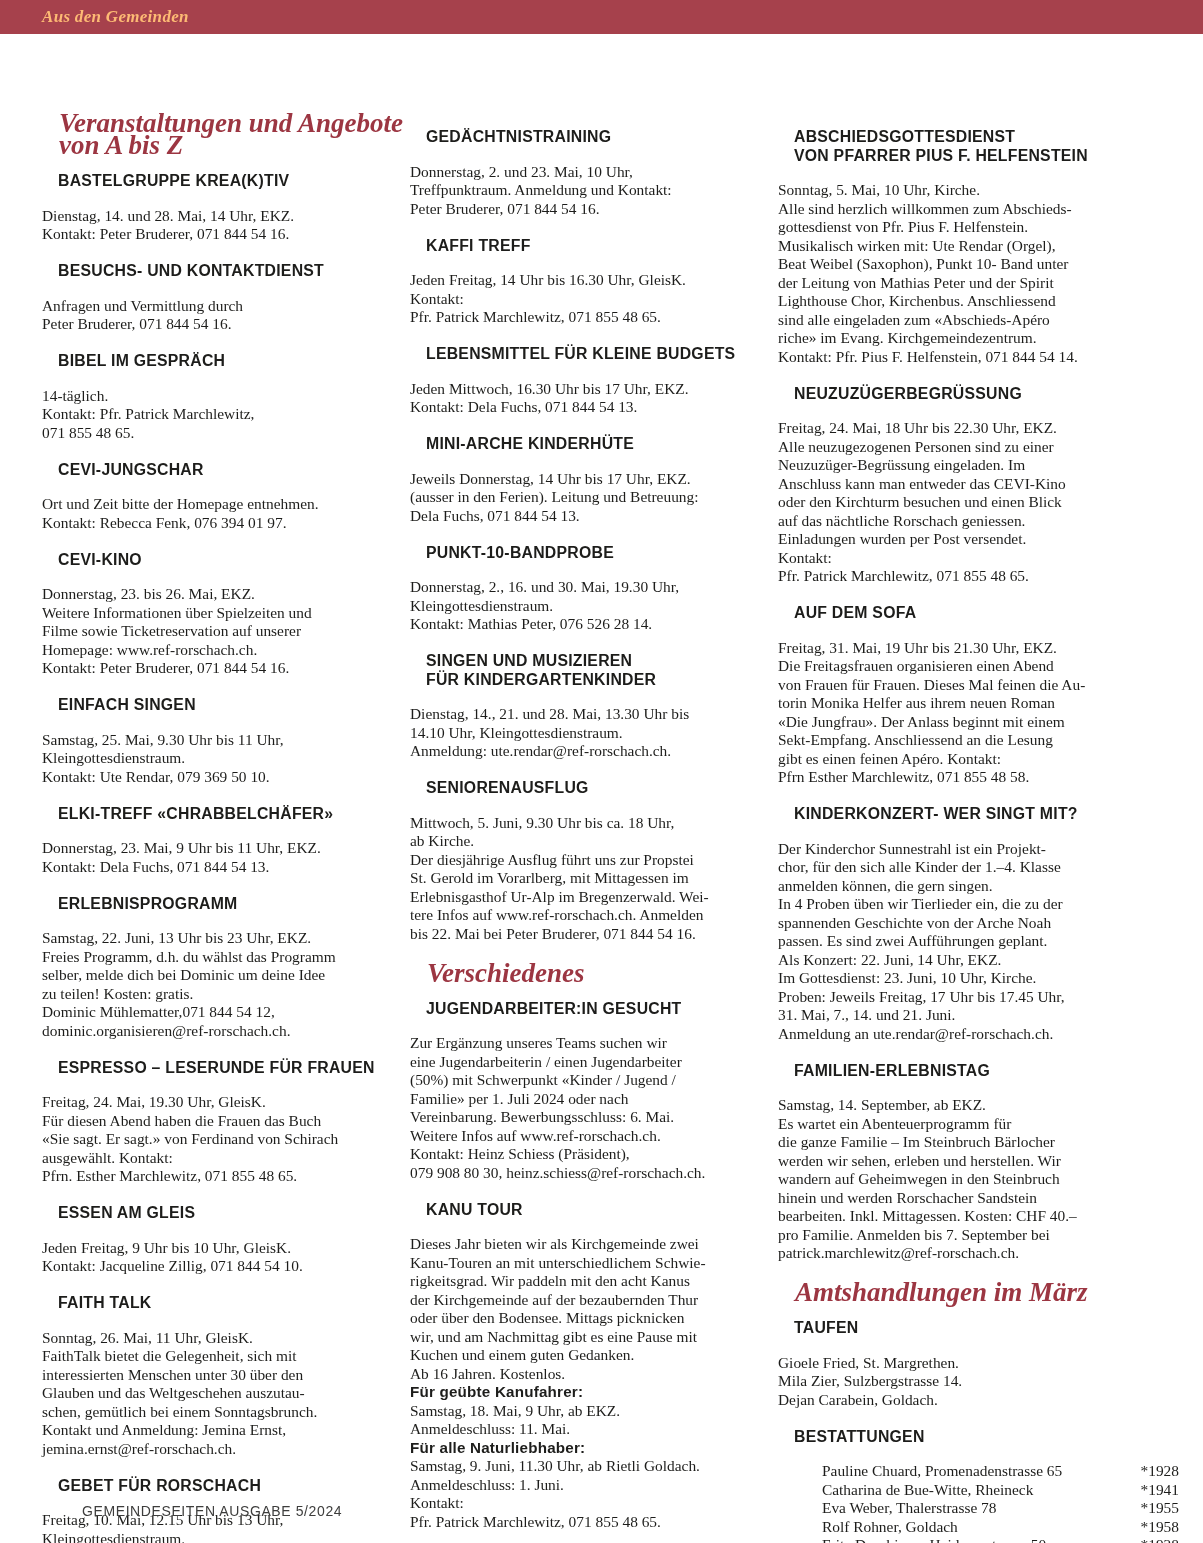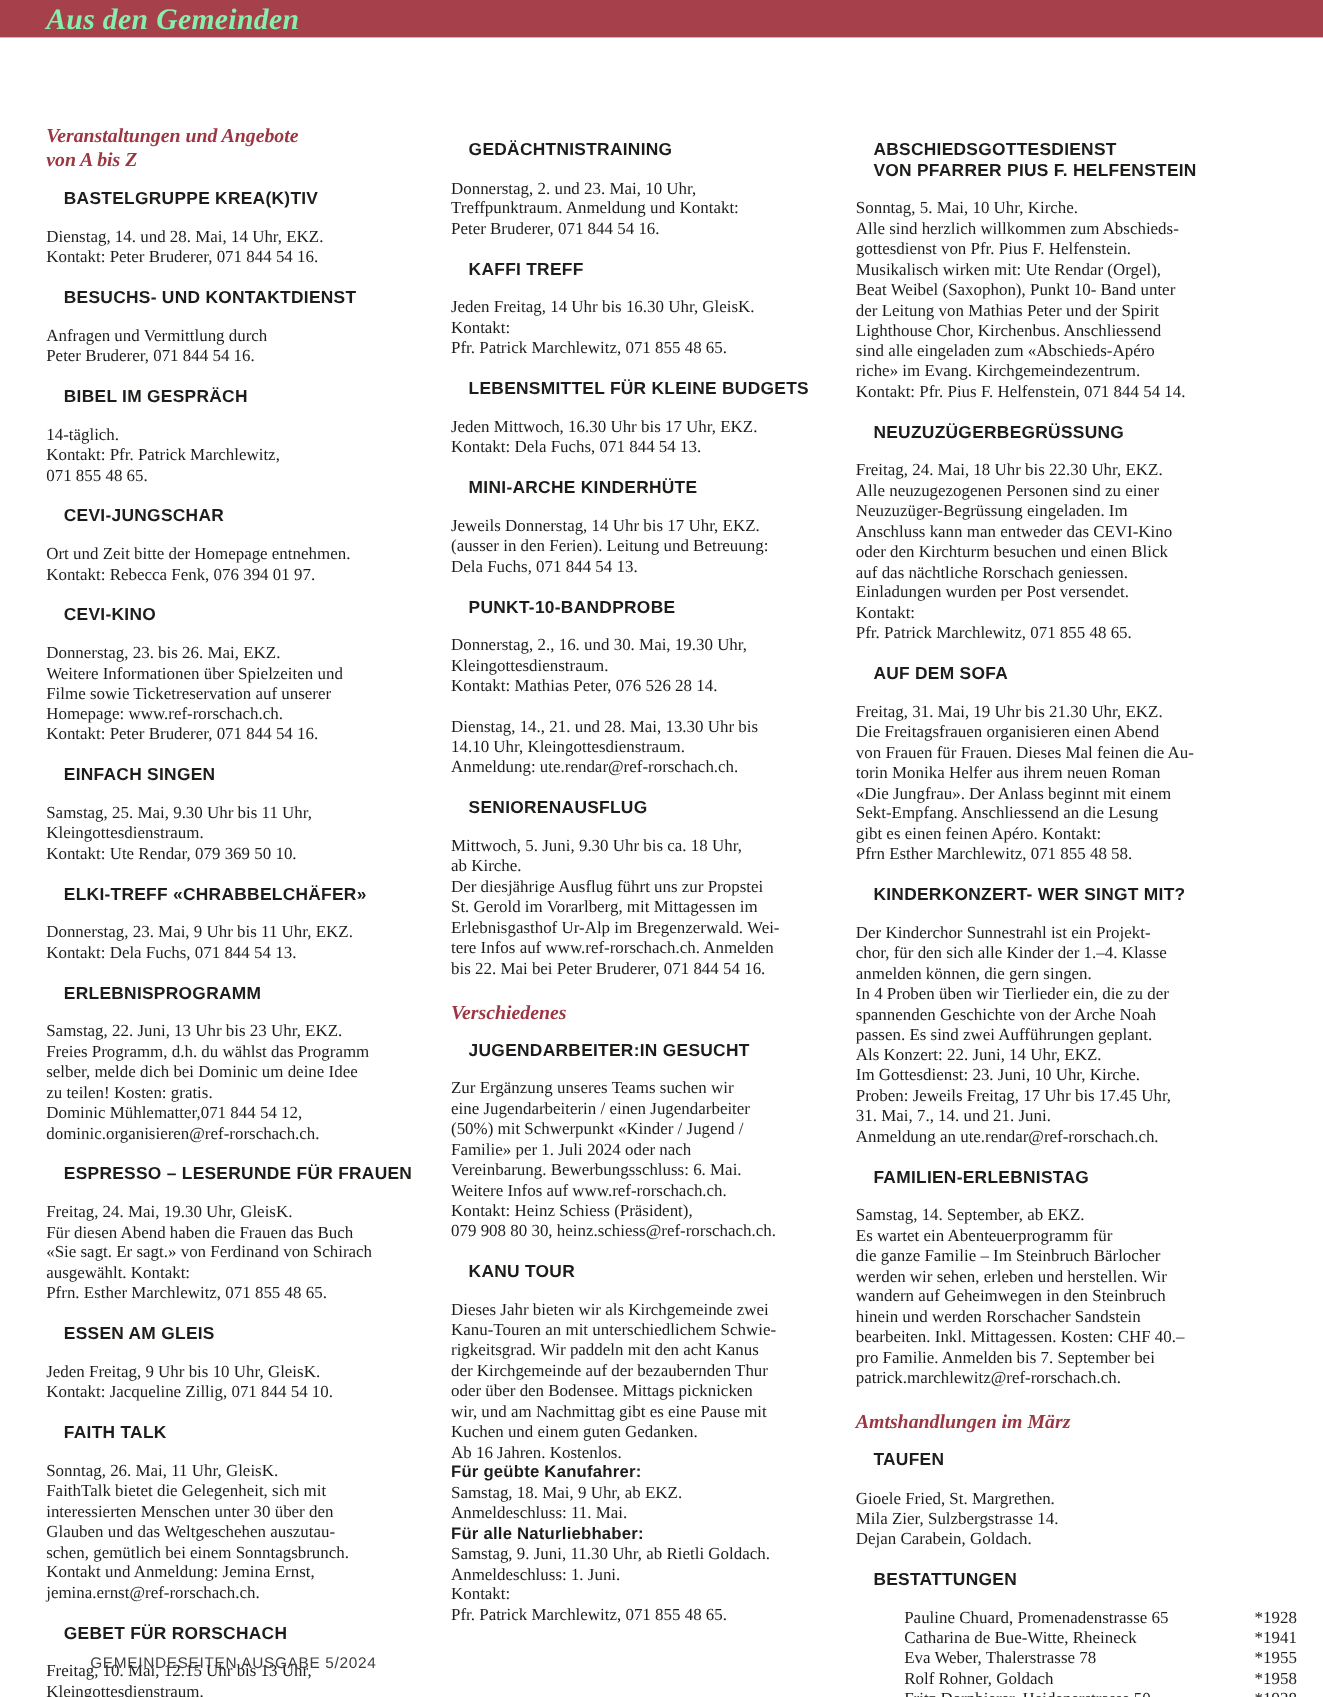--- a/index.html
+++ b/index.html
@@ -20,36 +20,36 @@
   }
   .topbar{
     position:absolute;top:0;left:0;right:0;height:34px;
     background:var(--accent-bar);
     display:flex;align-items:center;
     padding-left:42px;box-sizing:border-box;
   }
   .topbar .title{
     font-family:"Liberation Serif",serif;
     font-weight:bold;font-style:italic;
-    font-size:27px;color:#86efac;letter-spacing:.3px;
+    font-size:17px;color:#fdba74;letter-spacing:.3px;
   }
   .columns{
     position:absolute;top:112px;left:42px;
     display:flex;
   }
   .col{box-sizing:border-box;}
   .col1{width:368px;}
   .col2{width:368px;}
   .col3{width:368px;}
   .section{
     font-family:"Liberation Serif",serif;
     font-weight:bold;font-style:italic;
-    font-size:18px;line-height:22px;
+    font-size:27px;line-height:22px;
     color:var(--heading-red);
-    margin:16px 0 15px 0;
+    margin:16px 0 15px 17px;
   }
   .col > .section:first-child{margin-top:0;}
   .entry{margin:0 0 18.5px 0;}
   .etitle{
     margin:16px;
     font-family:"Liberation Sans",sans-serif;
     font-weight:bold;
     font-size:15.8px;line-height:18.5px;
     letter-spacing:.25px;
     color:var(--text);
@@ -226,20 +226,24 @@
         </article>
         <article class="entry">
           <h3 class="etitle">
             <div class="tline">PUNKT-10-BANDPROBE</div>
           </h3>
           <div class="line">Donnerstag, 2., 16. und 30. Mai, 19.30 Uhr,</div>
           <div class="line">Kleingottesdienstraum.</div>
           <div class="line">Kontakt: Mathias Peter, 076 526 28 14.</div>
         </article>
         <article class="entry">
+          <h3 class="etitle">
+            <div class="tline">SINGEN UND MUSIZIEREN</div>
+            <div class="tline">FÜR KINDERGARTENKINDER</div>
+          </h3>
           <div class="line">Dienstag, 14., 21. und 28. Mai, 13.30 Uhr bis</div>
           <div class="line">14.10 Uhr, Kleingottesdienstraum.</div>
           <div class="line">Anmeldung: ute.rendar@ref-rorschach.ch.</div>
         </article>
         <article class="entry">
           <h3 class="etitle">
             <div class="tline">SENIORENAUSFLUG</div>
           </h3>
           <div class="line">Mittwoch, 5. Juni, 9.30 Uhr bis ca. 18 Uhr,</div>
           <div class="line">ab Kirche.</div>

